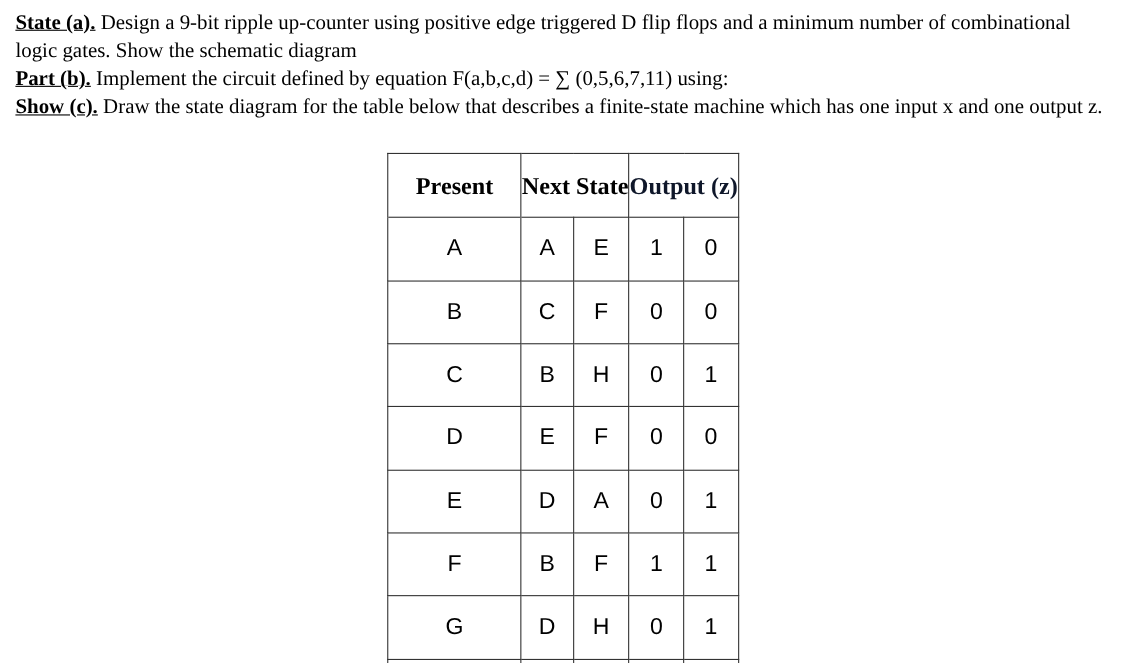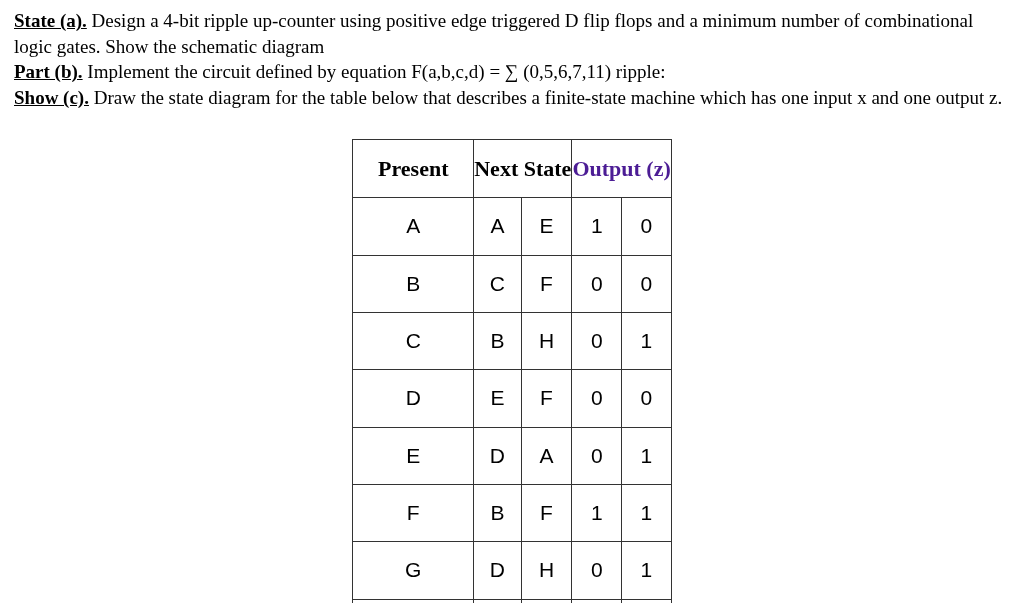--- a/index.html
+++ b/index.html
@@ -43,32 +43,32 @@
     th {
       font-weight: bold;
     }
     .hdr1 { height: 34px; }
     .hdr2 { height: 32px; }
     .col-present { width: 120px; }
     .col-next { width: 82px; }
     .col-out { width: 82px; }
     .present-top { border-bottom: none; }
     .present-bot { border-top: none; }
-    .faded { color: #4c1d95; margin-top: 18px; }
+    .faded { color: #0f172a; margin-top: 18px; }
     .datacell { font-family: Arial, Helvetica, sans-serif; font-size: 21px; }
   </style>
 </head>
 <body>
 
 <div>
-  <span class="part-label">State (a).</span><span> Design a 4-bit ripple up-counter using positive edge triggered D flip flops and a minimum number of combinational logic gates. Show the schematic diagram</span>
+  <span class="part-label">State (a).</span><span> Design a 9-bit ripple up-counter using positive edge triggered D flip flops and a minimum number of combinational logic gates. Show the schematic diagram</span>
 </div>
 
 <div>
-  <span class="part-label">Part (b).</span><span> Implement the circuit defined by equation F(a,b,c,d) = ∑ (0,5,6,7,11) ripple:</span>
+  <span class="part-label">Part (b).</span><span> Implement the circuit defined by equation F(a,b,c,d) = ∑ (0,5,6,7,11) using:</span>
 </div>
 <div class="indent-list">
 </div>
 
 <div>
   <span class="part-label">Show (c).</span><span> Draw the state diagram for the table below that describes a finite-state machine which has one input x and one output z.</span>
 </div>
 
 <div class="table-wrap">
   <table>

